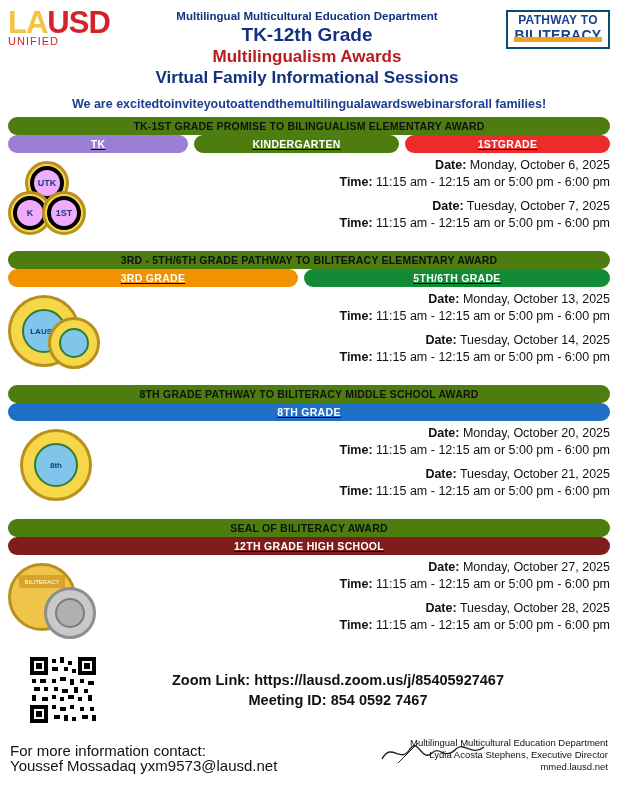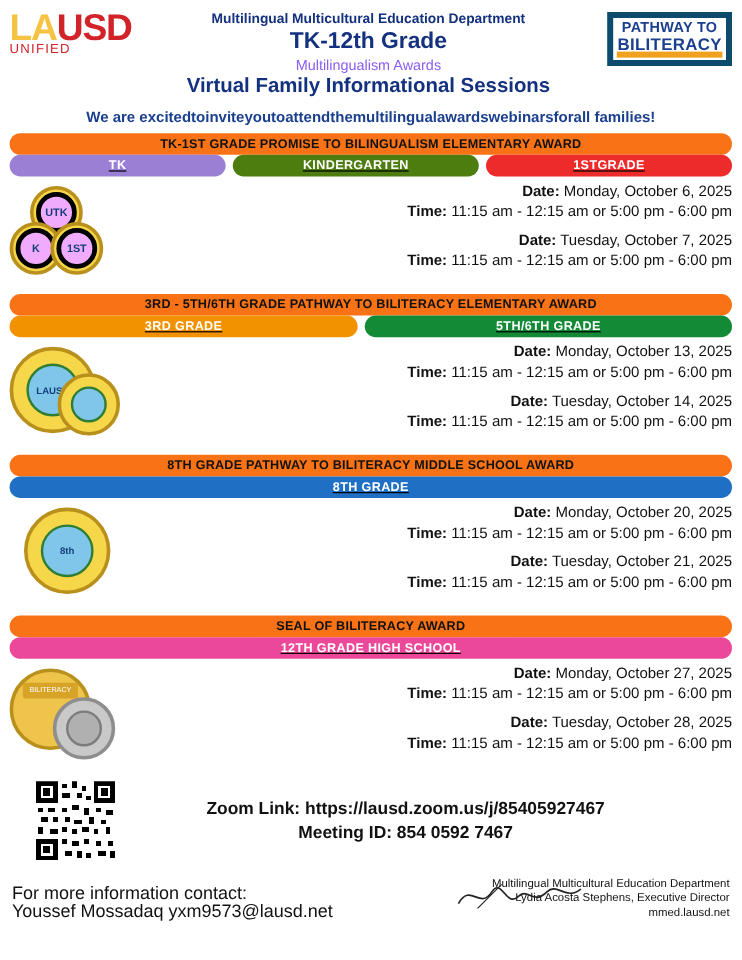--- a/index.html
+++ b/index.html
@@ -15,50 +15,50 @@
 
   
   .header{display:flex;align-items:flex-start;padding:6px 8px 0 8px;}
   .logo-lausd{width:100px;flex:0 0 100px;padding-top:2px;}
   .logo-lausd .l1{font-family:"Liberation Sans",sans-serif;font-weight:bold;font-size:31px;line-height:29px;letter-spacing:-1px;color:#f6c242;}
   .logo-lausd .l1 .red{color:#d3232a;}
   .logo-lausd .l2{font-size:11px;font-weight:normal;color:#d3232a;letter-spacing:1px;margin-top:-2px;}
   .head-center{flex:1;text-align:center;}
   .dept{font-size:11.5px;font-weight:bold;color:#13317e;margin-top:4px;}
   .t1{font-size:19px;font-weight:bold;color:#13317e;margin-top:2px;}
-  .t2{font-size:12px;font-weight:normal;color:#8b5cf6;margin-top:1px;}
+  .t2{font-size:17px;font-weight:bold;color:#b91c1c;margin-top:1px;}
   .t3{font-size:17px;font-weight:bold;color:#13317e;margin-top:1px;}
   .logo-ptb{width:104px;flex:0 0 104px;margin-top:4px;}
-  .ptb-box{border:5px solid #0c4a6e;background:#fff;text-align:center;padding:2px 2px 3px;}
+  .ptb-box{border:2px solid #0c4a6e;background:#fff;text-align:center;padding:2px 2px 3px;}
   .ptb-box .p1{font-size:12px;font-weight:bold;color:#1a3f8f;letter-spacing:.3px;line-height:12px;}
   .ptb-box .p2{font-size:14px;font-weight:bold;color:#1a3f8f;letter-spacing:.3px;line-height:14px;position:relative;display:inline-block;}
   .ptb-box .p2:after{content:"";position:absolute;left:0;right:0;bottom:1px;height:4px;background:#e8a33d;opacity:.85;z-index:-1;}
   .ptb-wrap{position:relative;}
   .ptb-underline{position:absolute;left:8px;right:8px;bottom:7px;height:5px;background:#f0a11e;}
 
   .subtitle{text-align:center;font-size:12.5px;font-weight:bold;color:#1a3f8f;margin:9px 6px 4px;}
 
   
   .band{
-    background:#f97316;border-radius:11px;margin:6px 8px 0;
+    background:#4d7c0f;border-radius:11px;margin:6px 8px 0;
     text-align:center;font-size:10.5px;font-weight:bold;color:#111;
     padding:3px 0 3px;letter-spacing:.2px;
   }
   .pillrow{display:flex;gap:6px;margin:0 8px 0;text-decoration:underline;}
   .pill{
     flex:1;border-radius:11px;text-align:center;color:#fff;
     font-size:10.5px;font-weight:bold;padding:3px 0;letter-spacing:.3px;
   }
   .pill.tk{background:#9b7fd4;flex:0 0 180px;}
   .pill.kinder{background:#4d7c0f;}
   .pill.first{background:#ee2b2b;}
   .pill.third{background:#f39200;flex:0 0 290px;}
   .pill.fifth{background:#138a36;}
   .pill.eighth{background:#1f6fc4;}
-  .pill.twelfth{background:#ec4899;}
+  .pill.twelfth{background:#7f1d1d;}
 
   
   .row{display:flex;margin:4px 8px 0;}
   .seal-col{width:95px;flex:0 0 95px;display:flex;justify-content:center;align-items:flex-start;padding-top:4px;}
   .info-col{flex:1;padding-left:4px;}
   .dateline{font-size:12.5px;color:#111;line-height:17px;text-align:right;}
   .dateline b{font-weight:bold;}
   .blk1{margin-left:28px;}
   .blk2{margin-left:110px;margin-top:7px;}
   .blk1b{margin-left:16px;}

